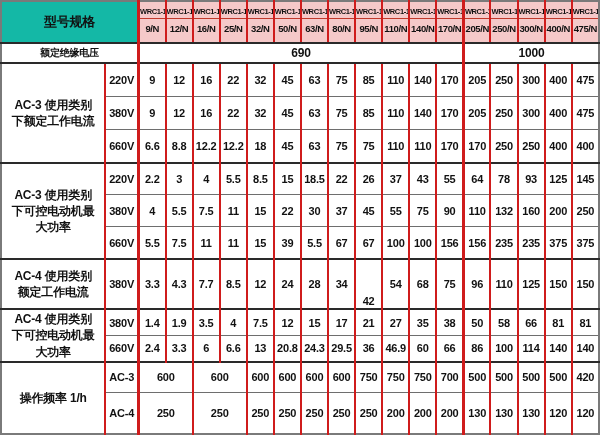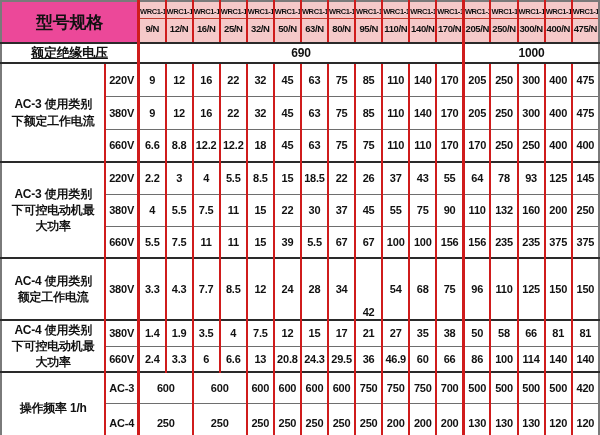--- a/index.html
+++ b/index.html
@@ -19,32 +19,32 @@
     overflow:hidden; border-top:1px solid #6e6e6e;
     font-size:11px; letter-spacing:-0.2px; background:#fff;
   }
   tr.section td { border-top:2px solid #2a2a2a; }
   tr.hdr td { border-top:none; border-bottom:2px solid #2a2a2a; }
   
   td.v  { border-left:2px solid #cf1c1c; }
   td.vt { border-left:3px solid #cf1c1c; }
   
   td.corner {
-    background:#ec4899; font-size:17px; font-weight:700;
+    background:#14b8a6; font-size:13px; font-weight:700;
   }
   td.model { background:#f5c9c9; }
   td.model .prefix {
     font-size:7.5px; line-height:1.6; border-bottom:1px solid #c0392b;
     white-space:nowrap; letter-spacing:-0.4px;
   }
   td.model .mnum { font-size:9.5px; line-height:2.0; white-space:nowrap; letter-spacing:-0.4px; }
   
   td.glabel { font-size:12px; line-height:1.35; padding:0 9px; }
   td.sub { font-size:11px;text-align:center; }
-  td.ins-label { font-size:13px;text-decoration:underline; }
+  td.ins-label { font-size:10px; }
   td.ins-val { font-size:12px;text-align:center; }
   
   td.low { vertical-align:bottom; }
   td.low .pad { padding-bottom:1px; }
 </style>
 </head>
 <body>
 
 <div class="page">
   <table class="spec">
@@ -473,21 +473,21 @@
           <td class="val v">
             <div class="">235</div>
           </td>
           <td class="val v">
             <div class="">375</div>
           </td>
           <td class="val v">
             <div class="">375</div>
           </td>
         </tr>
-        <tr class="section" style="height: 62px;">
+        <tr class="section" style="height: 50px;">
           <td class="glabel" rowspan="1">
             <div class="">AC-4 使用类别额定工作电流</div>
           </td>
           <td class="sub v">
             <div class="">380V</div>
           </td>
           <td class="val vt">
             <div class="">3.3</div>
           </td>
           <td class="val v">

